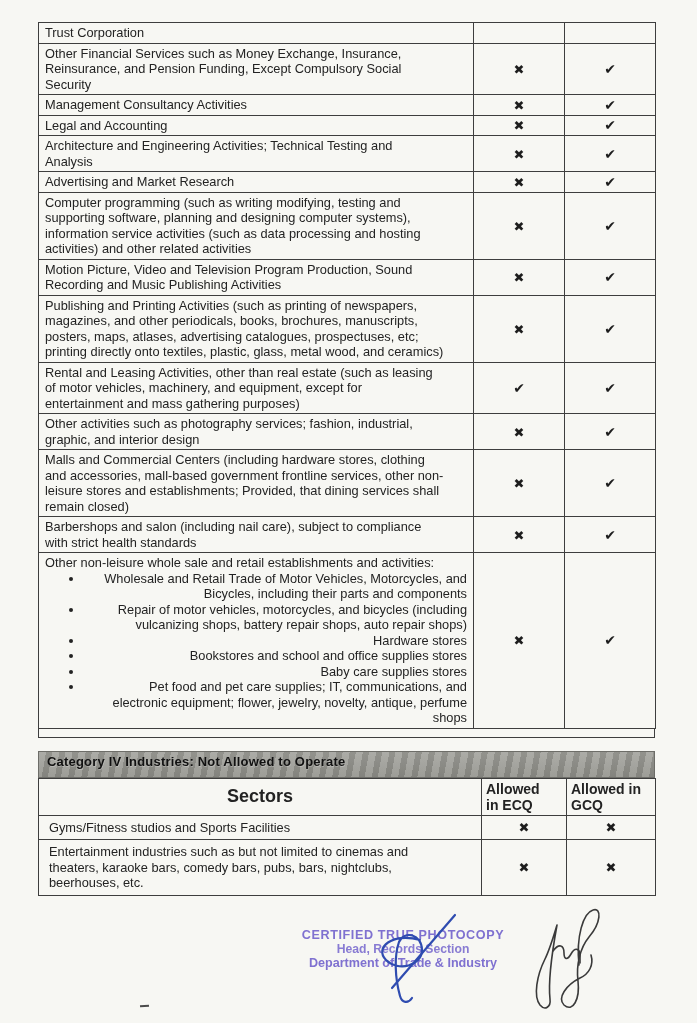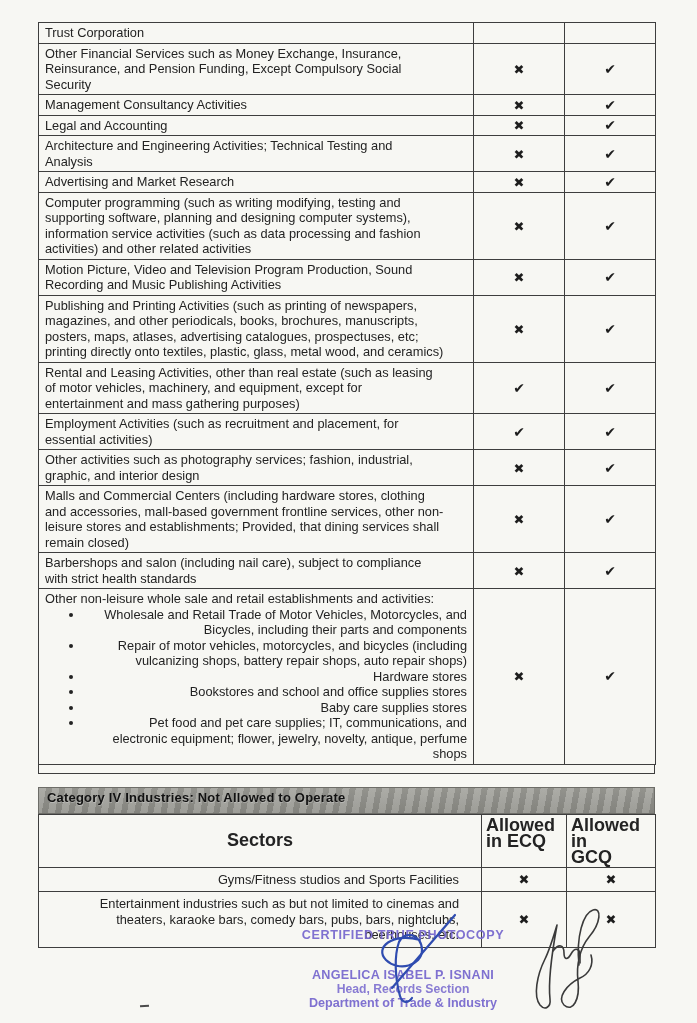--- a/index.html
+++ b/index.html
@@ -42,22 +42,22 @@
     color: #111;
     font-weight: bold;
     font-size: 13px;
     line-height: 19px;
     padding-left: 8px;
     letter-spacing: 0.2px;
     text-shadow: 0.5px 0.5px 0 rgba(255,255,255,0.25);
   }
 
   #t2 th.sectors-h { text-align: center; vertical-align: middle; font-size: 18px; padding: 4px; }
-  #t2 th.allowed-h { text-align: left; vertical-align: top; font-size: 18px; line-height: 16px; padding: 2px 4px; }
-  #t2 td.sector { padding: 4px 22px; text-align: right; }
+  #t2 th.allowed-h { text-align: left; vertical-align: top; font-size: 14px; line-height: 16px; padding: 2px 4px; }
+  #t2 td.sector { padding: 4px 10px; }
 
   .stamp {
     position: absolute; left: 272px; top: 928px; width: 262px;
     text-align: center;
     color: rgba(116,101,205,0.92);
     font-weight: bold;
   }
   .stamp .l1 { font-size: 12.6px; letter-spacing: 0.6px; }
   .stamp .name { font-size: 12.6px; margin-top: 26px; letter-spacing: 0.3px; }
   .stamp .title { font-size: 12.2px; color: rgba(116,101,205,0.85); }
@@ -115,21 +115,21 @@
           <td class="mark"><span class="mark-check">✔</span></td>
         </tr>
         <tr>
           <td class="sector"><span class="pre">Advertising and Market Research</span></td>
           <td class="mark"><span class="mark-x">✖</span></td>
           <td class="mark"><span class="mark-check">✔</span></td>
         </tr>
         <tr>
           <td class="sector"><span class="pre">Computer programming (such as writing modifying, testing and
 supporting software, planning and designing computer systems),
-information service activities (such as data processing and fashion
+information service activities (such as data processing and hosting
 activities) and other related activities</span></td>
           <td class="mark"><span class="mark-x">✖</span></td>
           <td class="mark"><span class="mark-check">✔</span></td>
         </tr>
         <tr>
           <td class="sector"><span class="pre">Motion Picture, Video and Television Program Production, Sound
 Recording and Music Publishing Activities</span></td>
           <td class="mark"><span class="mark-x">✖</span></td>
           <td class="mark"><span class="mark-check">✔</span></td>
         </tr>
@@ -138,26 +138,20 @@
 magazines, and other periodicals, books, brochures, manuscripts,
 posters, maps, atlases, advertising catalogues, prospectuses, etc;
 printing directly onto textiles, plastic, glass, metal wood, and ceramics)</span></td>
           <td class="mark"><span class="mark-x">✖</span></td>
           <td class="mark"><span class="mark-check">✔</span></td>
         </tr>
         <tr>
           <td class="sector"><span class="pre">Rental and Leasing Activities, other than real estate (such as leasing
 of motor vehicles, machinery, and equipment, except for
 entertainment and mass gathering purposes)</span></td>
-          <td class="mark"><span class="mark-check">✔</span></td>
-          <td class="mark"><span class="mark-check">✔</span></td>
-        </tr>
-        <tr>
-          <td class="sector"><span class="pre">Employment Activities (such as recruitment and placement, for
-essential activities)</span></td>
           <td class="mark"><span class="mark-check">✔</span></td>
           <td class="mark"><span class="mark-check">✔</span></td>
         </tr>
         <tr>
           <td class="sector"><span class="pre">Other activities such as photography services; fashion, industrial,
 graphic, and interior design</span></td>
           <td class="mark"><span class="mark-x">✖</span></td>
           <td class="mark"><span class="mark-check">✔</span></td>
         </tr>
         <tr>
@@ -220,21 +214,20 @@
 beerhouses, etc.</span></td>
           <td class="mark"><span class="mark-x">✖</span></td>
           <td class="mark"><span class="mark-x">✖</span></td>
         </tr>
       </tbody>
   </table>
 </div>
 
 <div class="stamp">
   <div class="l1">CERTIFIED TRUE PHOTOCOPY</div>
-  <div class="name">ANGELICA ISABEL P. ISNANI</div>
   <div class="title">Head, Records Section</div>
   <div class="dept">Department of Trade &amp; Industry</div>
 </div>
 
 <div class="sig" id="sig-blue">
   <svg width="120" height="95" viewBox="0 0 120 95">
     <path d="M 97,3 L 34,76"></path>
     <path d="M 62,28 C 34,20 16,36 28,48 C 40,60 64,54 64,38 C 64,22 46,18 41,30 C 36,44 37,66 42,84 C 44,91 50,92 54,86"></path>
   </svg>
 </div>

